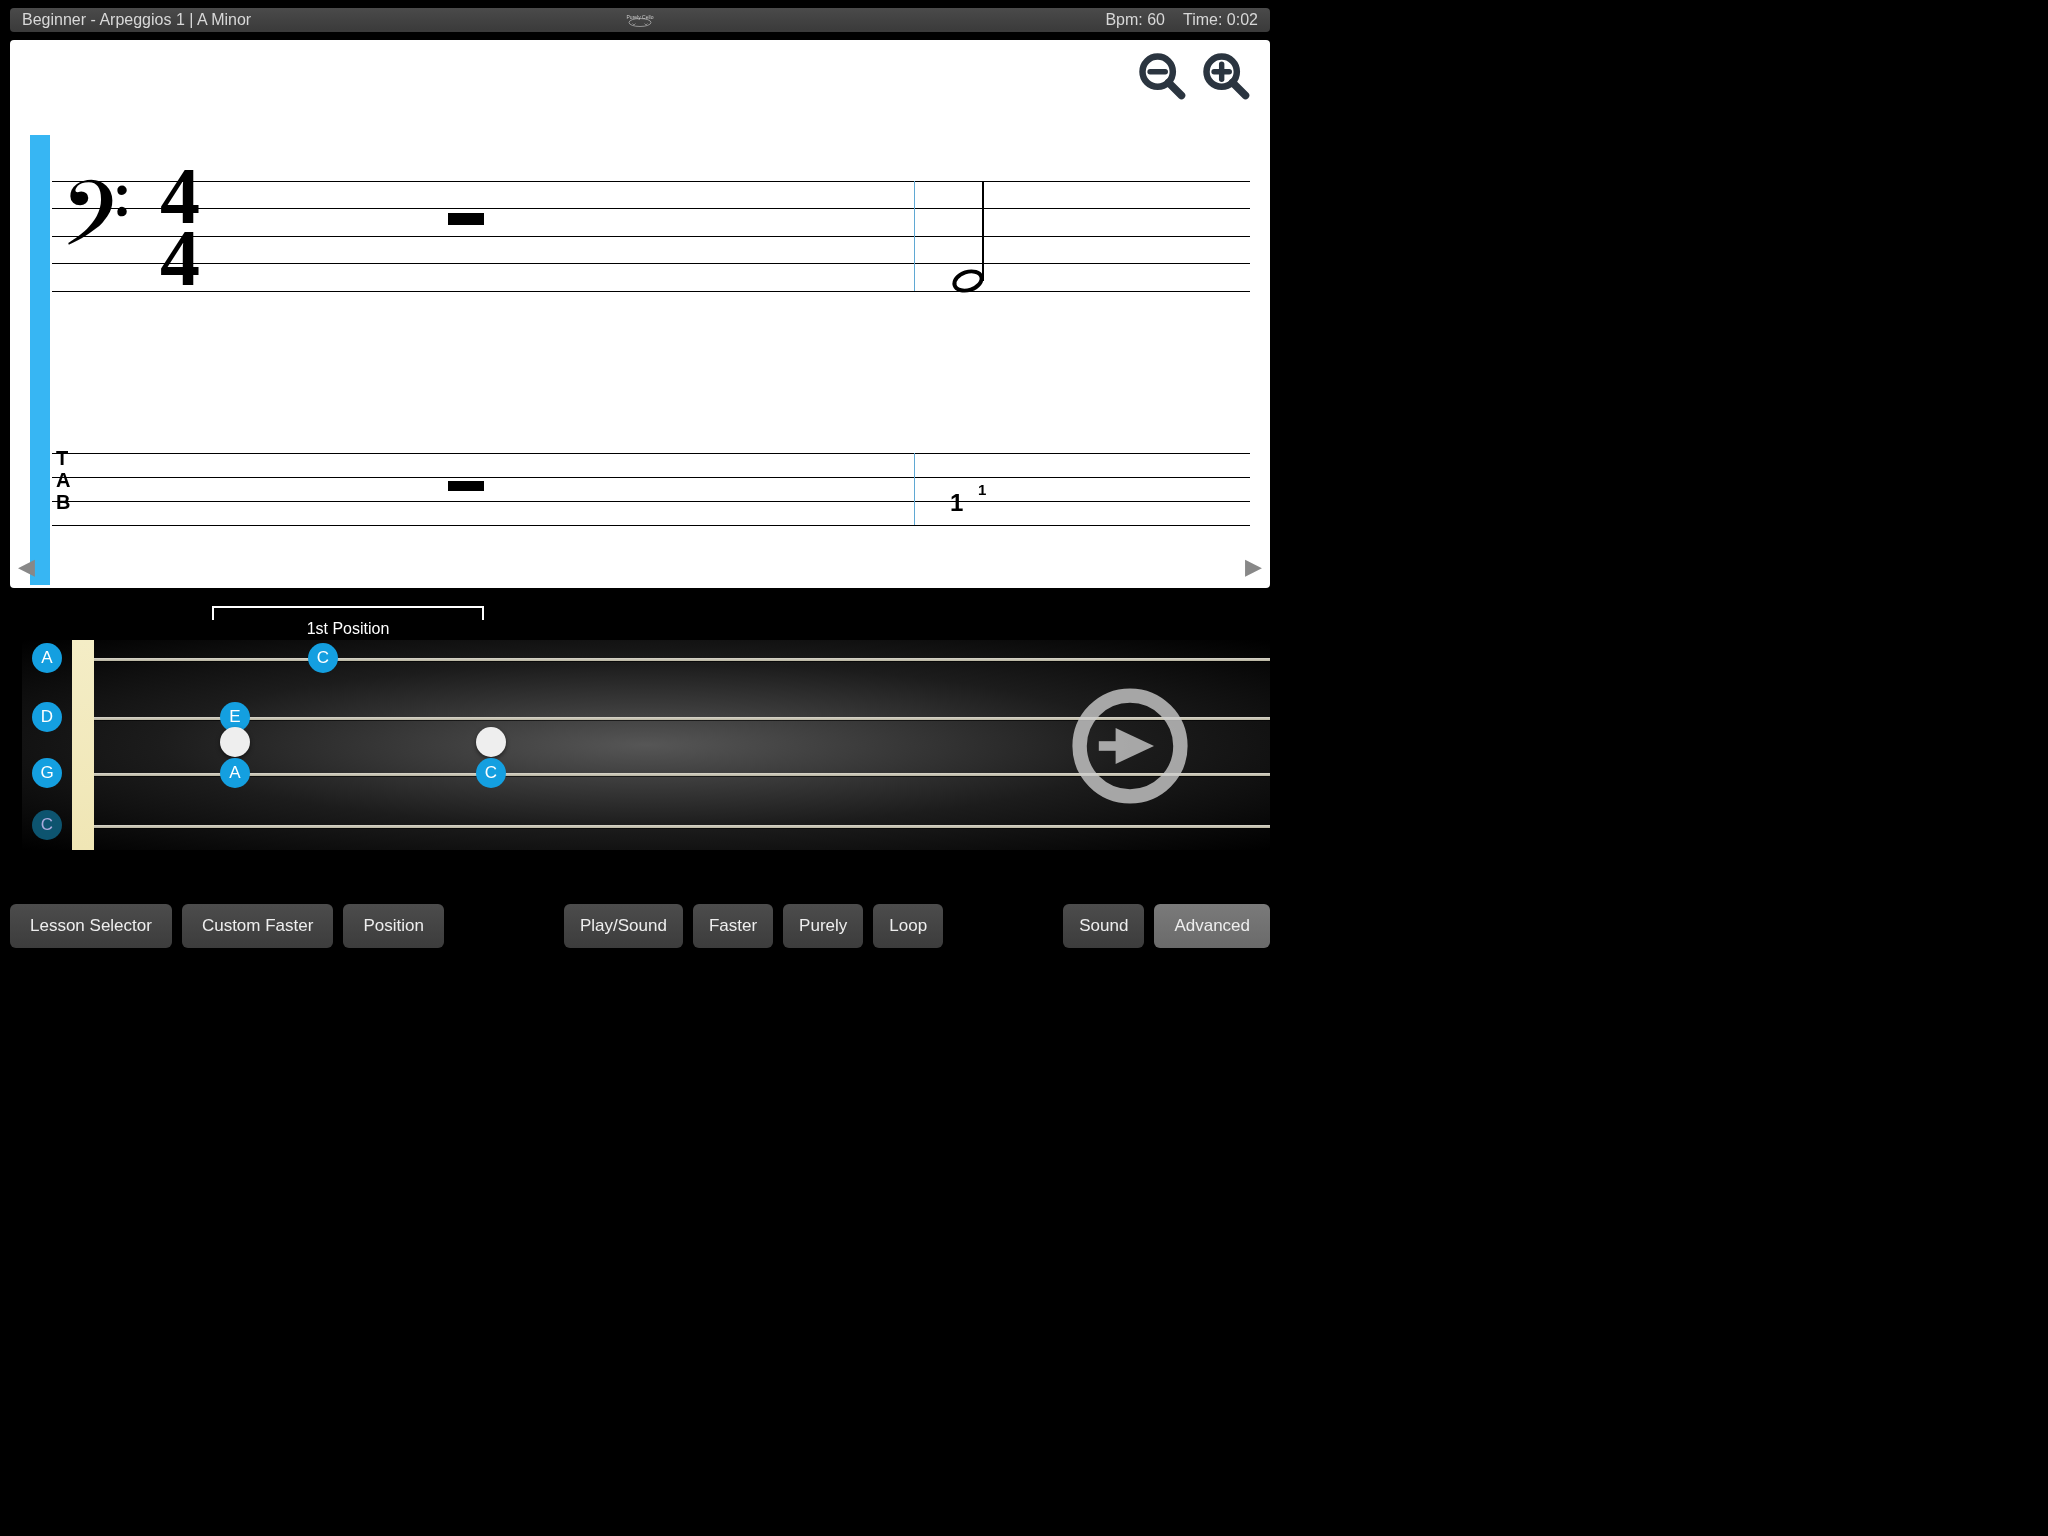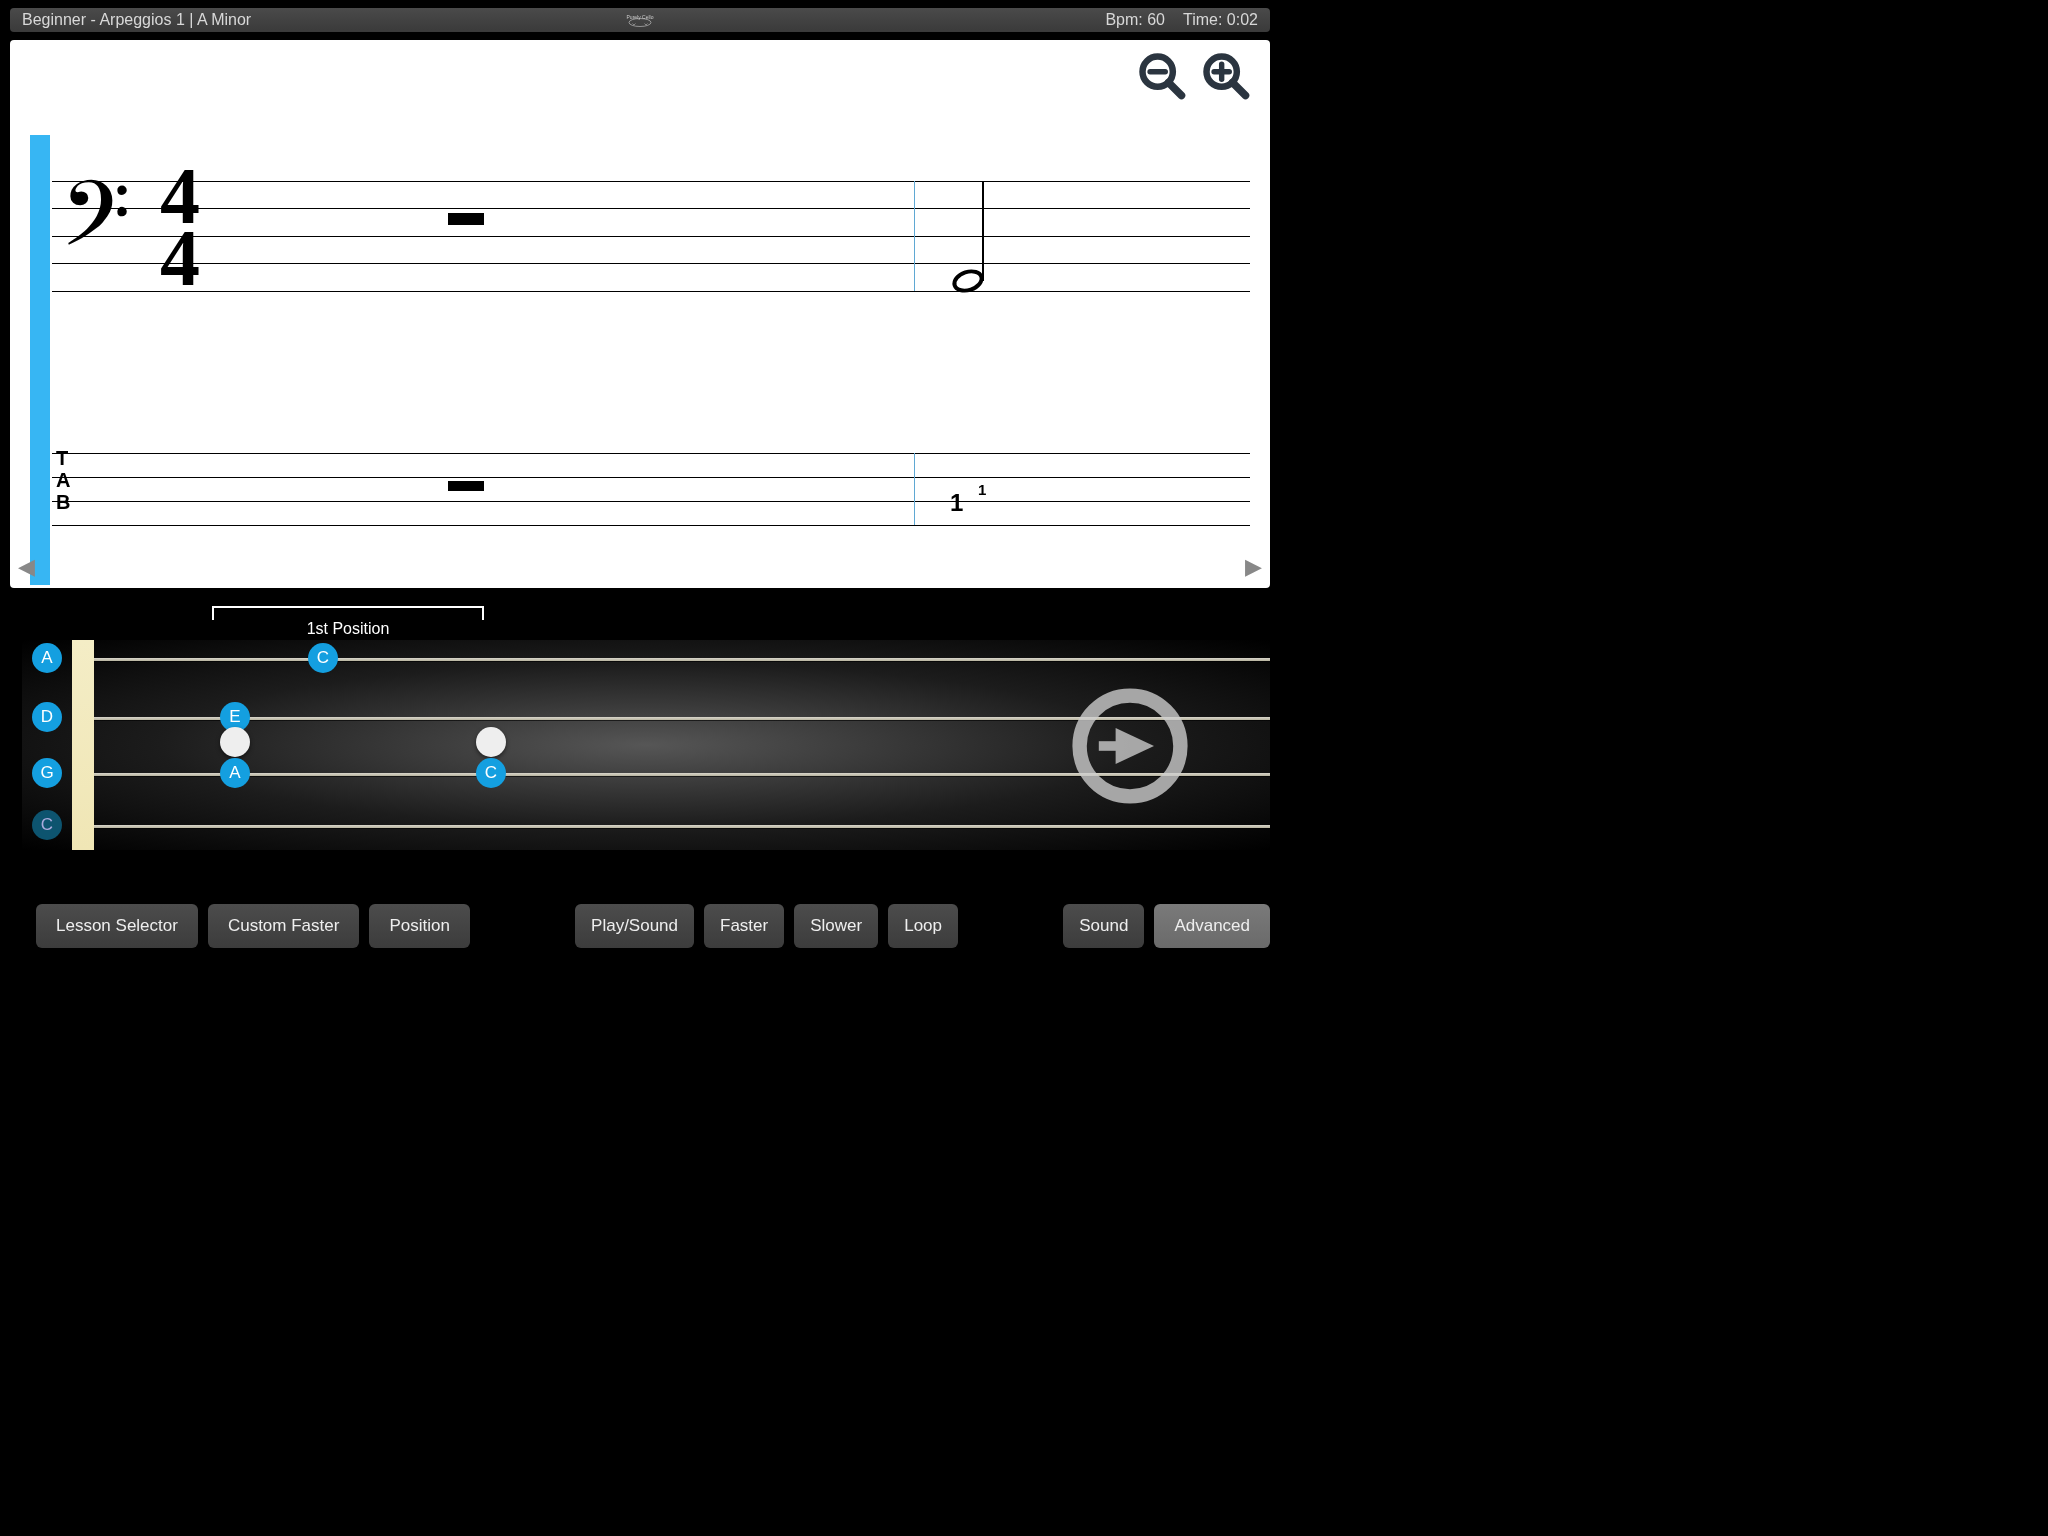--- a/index.html
+++ b/index.html
@@ -119,21 +119,21 @@
 
   .play-circle {
     position: absolute; right: 80px; top: 88px; width: 120px; height: 120px; cursor:pointer;
     opacity: .78;
   }
   .play-circle svg { width:100%; height:100%; }
 
   
   .toolbar {
     position: absolute; left: 10px; right: 10px; bottom: 12px; height: 44px;
-    display: flex; gap: 10px; align-items: stretch; margin-left: 26px;
+    display: flex; gap: 10px; align-items: stretch;
   }
   .toolbar .spacer { flex: 1; }
   .btn {
     background: linear-gradient(#4c4c4c, #3c3c3c);
     border-radius: 6px;
     color: #eee; font-size: 17px;
     padding: 0 16px;
     display: flex; align-items: center; justify-content: center;
     cursor: pointer; user-select: none;
     min-width: 60px;
@@ -253,18 +253,18 @@
   </div>
 </div>
 
 <div class="toolbar">
   <div class="btn wide">Lesson Selector</div>
   <div class="btn wide">Custom Faster</div>
   <div class="btn wide">Position</div>
   <div class="spacer"></div>
   <div class="btn">Play/Sound</div>
   <div class="btn">Faster</div>
-  <div class="btn">Slower</div>
+  <div class="btn">Purely</div>
   <div class="btn">Loop</div>
   <div class="spacer"></div>
   <div class="btn">Sound</div>
   <div class="btn wide light">Advanced</div>
 </div>
 
 </body></html>

